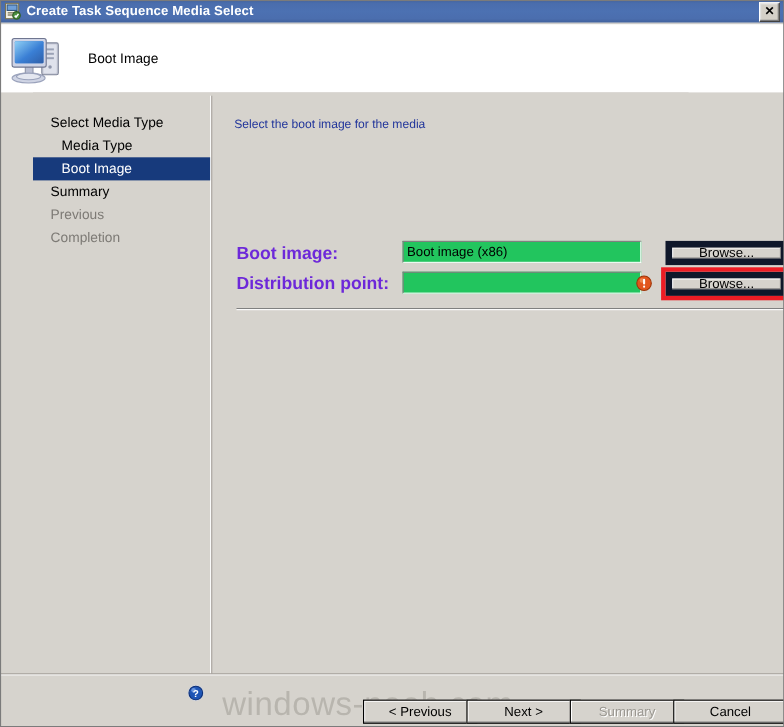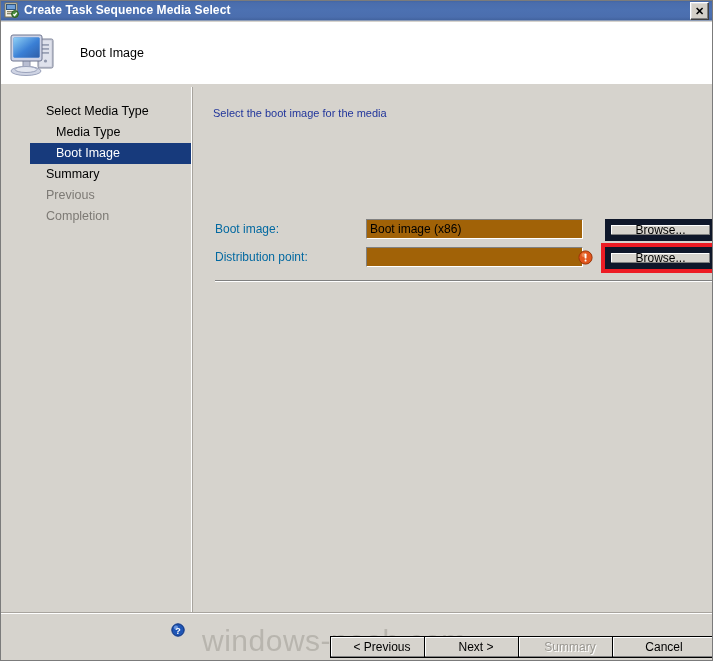--- a/index.html
+++ b/index.html
@@ -165,32 +165,33 @@
     position: absolute;
     left: 0;
     width: 543px;
     height: 22px;
   }
   .form-row.row1 { top: 132px; }
   .form-row.row2 { top: 160px; }
   .field-label {
     position: absolute;
     left: 15px; top: 3px;
-    font-size: 12px;
-    color: #0369a1;
-    white-space: nowrap;
+    font-size: 16px;
+    color: #6d28d9;
+    white-space: nowrap;
+    font-weight: bold;
   }
   .textbox {
     position: absolute;
     left: 166px;
     top: 0;
     width: 217px;
     height: 20px;
     box-sizing: border-box;
-    background: #a16207;
+    background: #22c55e;
     border-top: 1px solid #808080;
     border-left: 1px solid #808080;
     border-right: 1px solid #ffffff;
     border-bottom: 1px solid #ffffff;
     font-size: 12px;
     color: #000000;
     padding: 2px 0 0 3px;
     white-space: nowrap;
     overflow: hidden;
     cursor: text;

